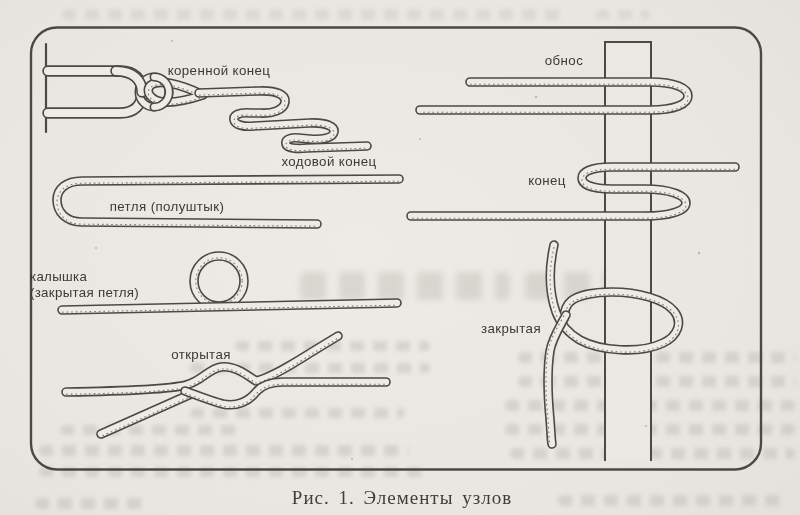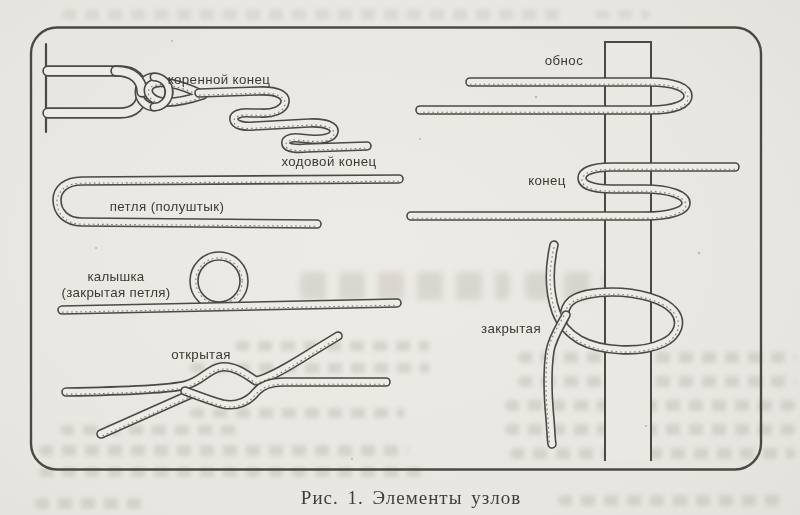--- a/index.html
+++ b/index.html
@@ -27,21 +27,21 @@
   .mc{stroke:var(--rope-core);stroke-width:8.2;fill:none;stroke-linecap:round;}
   .ro{stroke:var(--ink);stroke-width:9;fill:none;stroke-linecap:round;}
   .rc{stroke:var(--rope-core);stroke-width:5.8;fill:none;stroke-linecap:round;}
   .thin{stroke:var(--ink);stroke-width:2.2;fill:none;stroke-linecap:round;}
   .postfill{fill:var(--paper2);stroke:var(--ink);stroke-width:2;stroke-linejoin:miter;}
   .frame{fill:none;stroke:var(--ink);stroke-width:2.4;}
   .speck{fill:#8a887f;opacity:.5;}
   
   .lbl{position:absolute;transform:translate(-50%,-50%);white-space:nowrap;
        font-size:13.3px;letter-spacing:.4px;color:var(--label-ink);}
-  .lblblock{position:absolute;text-align:center;font-size:13.3px;letter-spacing:.3px;
+  .lblblock{position:absolute;text-align:left;font-size:13.3px;letter-spacing:.3px;
        color:var(--label-ink);line-height:15.5px;}
   .caption{position:absolute;transform:translate(-50%,-50%);white-space:nowrap;
        font-family:"Liberation Serif",serif;font-size:19px;letter-spacing:1px;
        word-spacing:3px;color:#3f3e39;}
 </style>
 </head>
 <body>
 
 <div class="page">
 
@@ -176,26 +176,26 @@
       <circle class="speck" cx="536" cy="97" r="1.2"></circle>
       <circle class="speck" cx="172" cy="41" r="1"></circle>
       <circle class="speck" cx="699" cy="253" r="1.2"></circle>
       <circle class="speck" cx="420" cy="139" r="1"></circle>
       <circle class="speck" cx="96" cy="248" r="1"></circle>
       <circle class="speck" cx="646" cy="426" r="1.1"></circle>
       <circle class="speck" cx="352" cy="459" r="1"></circle>
     </g>
   </svg>
 
-  <div class="lbl" style="left:219px;top:79px">коренной конец</div>
+  <div class="lbl" style="left:219px;top:70px">коренной конец</div>
   <div class="lbl" style="left:329px;top:161px">ходовой конец</div>
   <div class="lbl" style="left:167px;top:206px">петля (полуштык)</div>
   <div class="lblblock" style="left:30px;top:269px;width:172px">
     <div>калышка</div>
     <div>(закрытая петля)</div>
   </div>
   <div class="lbl" style="left:201px;top:354px">открытая</div>
   <div class="lbl" style="left:564px;top:60px">обнос</div>
   <div class="lbl" style="left:547px;top:180px">конец</div>
   <div class="lbl" style="left:511px;top:328px">закрытая</div>
 
-  <div class="caption" style="left:411px;top:498px">Рис. 1. Элементы узлов</div>
+  <div class="caption" style="left:402px;top:498px">Рис. 1. Элементы узлов</div>
 </div>
 
 </body></html>

